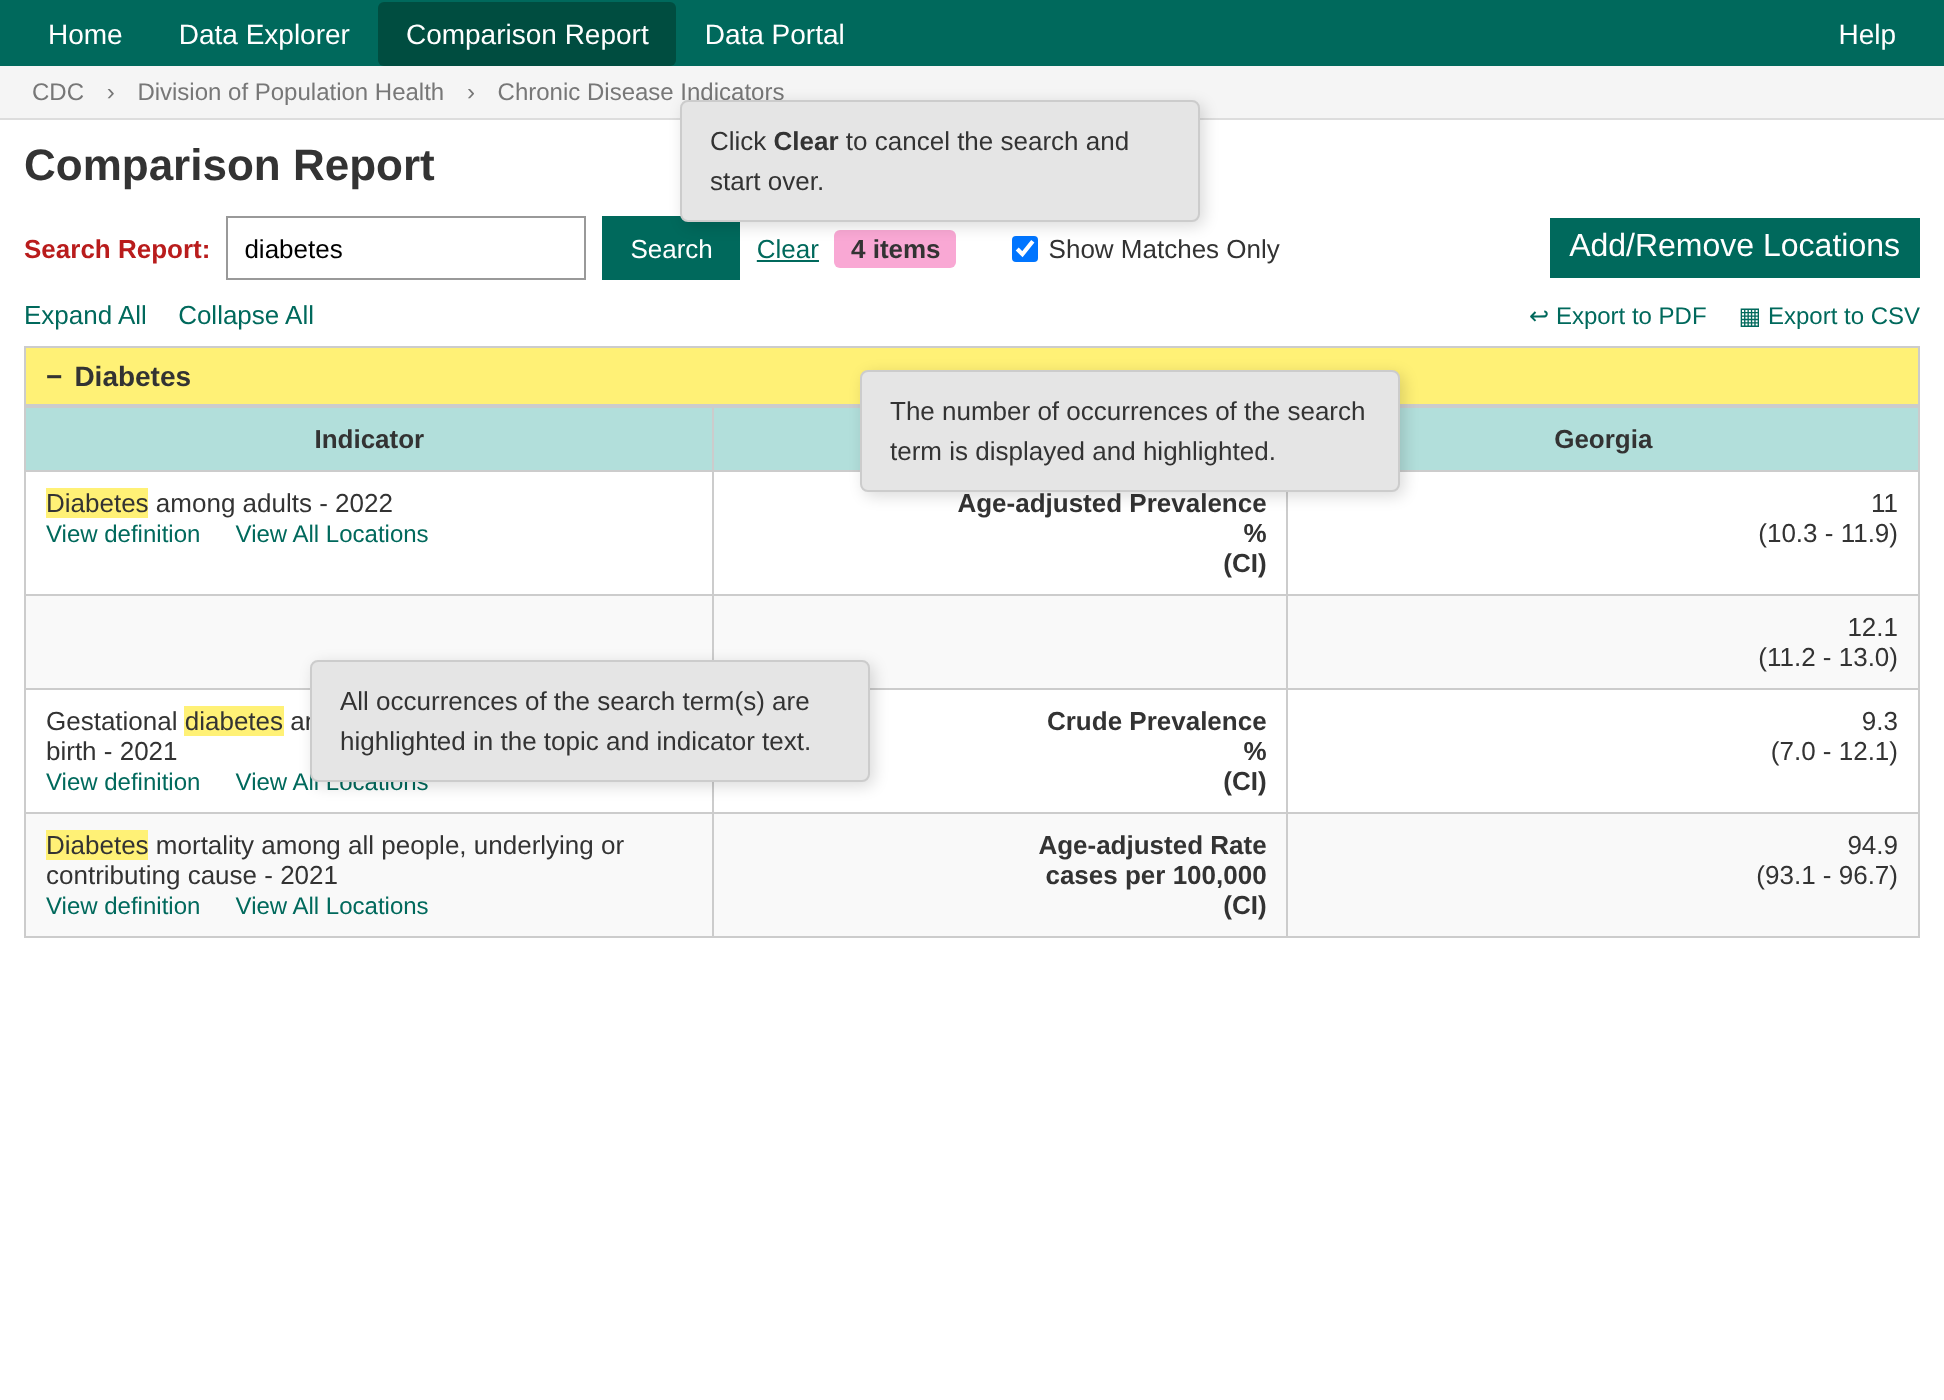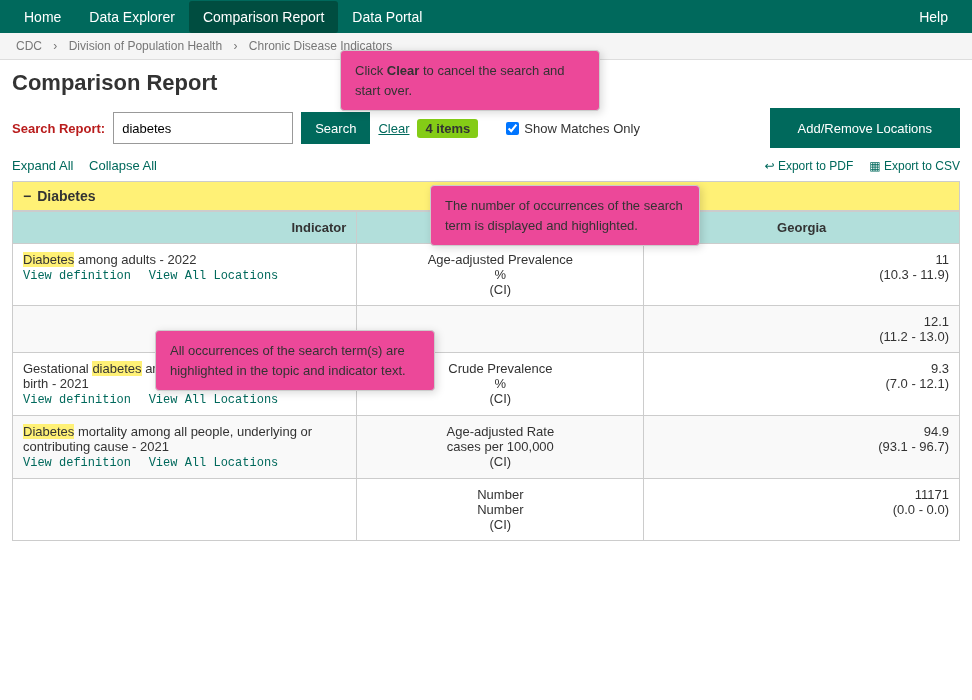--- a/index.html
+++ b/index.html
@@ -79,43 +79,43 @@
     }
     .btn-clear {
       background: none;
       border: none;
       color: #00695c;
       cursor: pointer;
       font-size: 13px;
       text-decoration: underline;
     }
     .items-badge {
-      background: #84cc16;
+      background: #f9a8d4;
       color: #333;
       font-weight: bold;
       padding: 2px 8px;
       border-radius: 3px;
       font-size: 13px;
     }
     .show-matches {
       display: flex;
       align-items: center;
       gap: 5px;
       margin-left: 20px;
       color: #333;
     }
     .btn-add-locations {
       margin-left: auto;
       background: #00695c;
       color: #fff;
       border: none;
-      padding: 6px 28px;
+      padding: 6px 10px;
       cursor: pointer;
-      font-size: 13px;
-      height: 40px;
+      font-size: 16px;
+      height: 30px;
     }
 
     
     .toolbar-row {
       display: flex;
       margin-bottom: 8px;
     }
     .expand-collapse a {
       color: #00695c;
       text-decoration: none;
@@ -159,48 +159,47 @@
     }
     .data-table th {
       background: #b2dfdb;
       padding: 8px 10px;
       text-align: center;
       font-weight: bold;
       color: #333;
       border: 1px solid #ccc;
       font-size: 13px;
     }
-    .data-table th.col-indicator { text-align: right; width: 240px; }
+    .data-table th.col-indicator { text-align: center; width: 240px; }
     .data-table th.col-datatype { text-align: center; width: 200px; }
     .data-table td {
       padding: 8px 10px;
       border: 1px solid #ccc;
       vertical-align: top;
       color: #333;
       font-size: 13px;
     }
     .data-table td.col-indicator { width: 240px; }
-    .data-table td.col-datatype { text-align: center; width: 200px; }
+    .data-table td.col-datatype { text-align: right; width: 200px; font-weight: bold; }
     .data-table td.col-value { text-align: right; width: 220px; }
     .data-table tr:nth-child(even) td { background: #f9f9f9; }
 
     .highlight { background: #fff176; }
 
     .view-links a {
       color: #00695c;
       text-decoration: none;
       font-size: 12px;
       margin-right: 14px;
-      font-family: Liberation Mono, monospace;
     }
 
     
     .tooltip-box {
       position: absolute;
-      background: #ec4899;
+      background: #e5e5e5;
       border: 1px solid #ccc;
       border-radius: 4px;
       padding: 10px 14px;
       font-size: 13px;
       color: #333;
       line-height: 1.5;
       box-shadow: 2px 2px 8px rgba(0,0,0,0.15);
       max-width: 280px;
     }
     .tooltip-box strong { font-weight: bold; }
@@ -331,29 +330,20 @@
             </td>
             <td class="col-datatype">
               Age-adjusted Rate<br>cases per 100,000<br>(CI)
             </td>
             <td class="col-value">
               94.9<br>(93.1 - 96.7)
             </td>
           </tr>
 
 
-          <tr>
-            <td class="col-indicator"></td>
-            <td class="col-datatype">
-              Number<br>Number<br>(CI)
-            </td>
-            <td class="col-value">
-              11171<br>(0.0 - 0.0)
-            </td>
-          </tr>
         </tbody>
       </table>
     </div>
 
   </div>
 
   <div class="tooltip-box" style="top:50px; left:340px; max-width:260px;">
     Click <strong>Clear</strong> to cancel the search and start over.
   </div>
 

